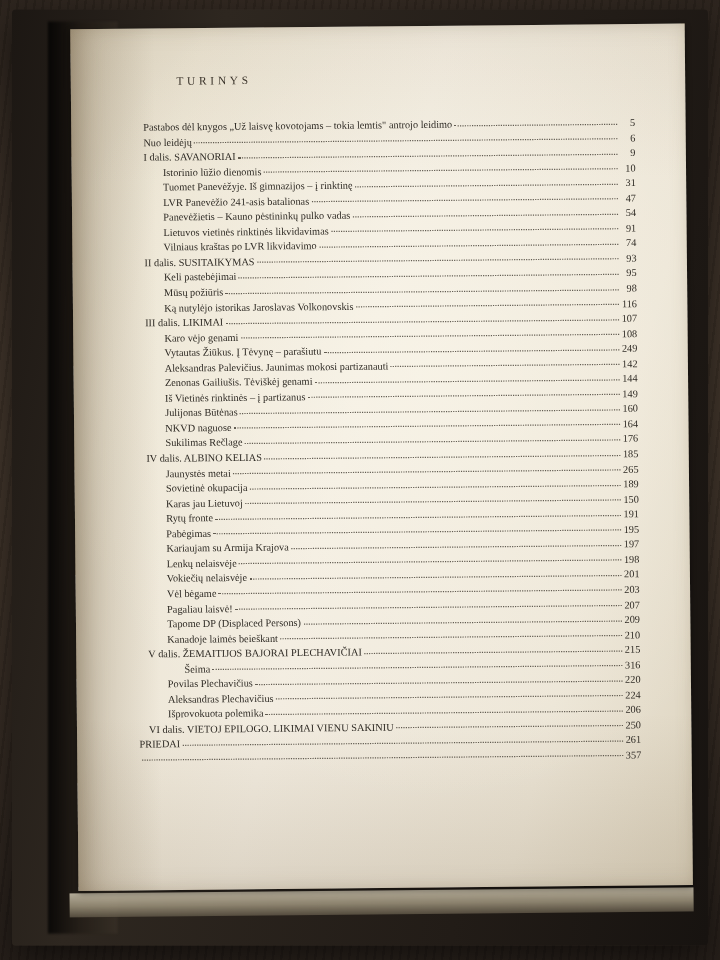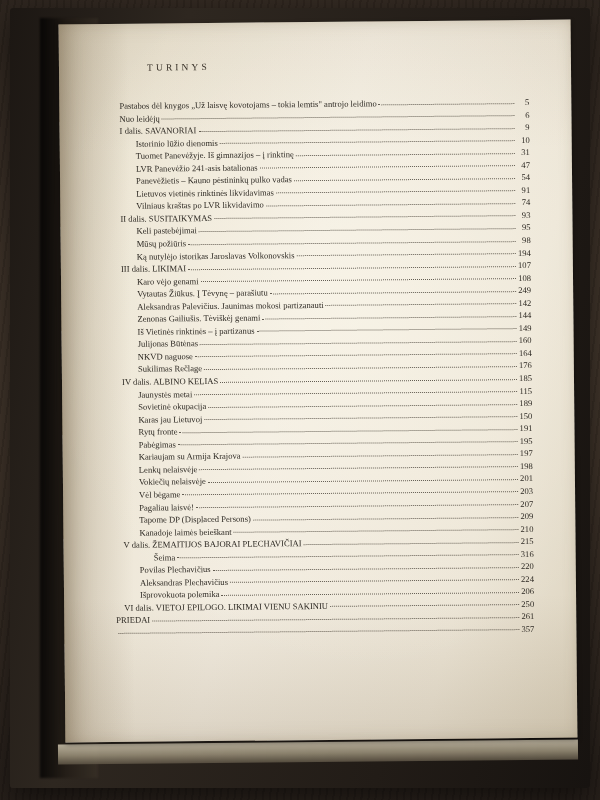--- a/index.html
+++ b/index.html
@@ -213,21 +213,21 @@
             <span class="pageno">95</span>
           </li>
           <li class="toc-row lvl1">
             <span class="row-label">Mūsų požiūris</span>
             <span class="dots"></span>
             <span class="pageno">98</span>
           </li>
           <li class="toc-row lvl1">
             <span class="row-label">Ką nutylėjo istorikas Jaroslavas Volkonovskis</span>
             <span class="dots"></span>
-            <span class="pageno">194</span>
+            <span class="pageno">116</span>
           </li>
           <li class="toc-row lvl-head">
             <span class="row-label">III dalis. LIKIMAI</span>
             <span class="dots"></span>
             <span class="pageno">107</span>
           </li>
           <li class="toc-row lvl1">
             <span class="row-label">Karo vėjo genami</span>
             <span class="dots"></span>
             <span class="pageno">108</span>
@@ -268,21 +268,21 @@
             <span class="pageno">176</span>
           </li>
           <li class="toc-row lvl-head">
             <span class="row-label">IV dalis. ALBINO KELIAS</span>
             <span class="dots"></span>
             <span class="pageno">185</span>
           </li>
           <li class="toc-row lvl1">
             <span class="row-label">Jaunystės metai</span>
             <span class="dots"></span>
-            <span class="pageno">115</span>
+            <span class="pageno">265</span>
           </li>
           <li class="toc-row lvl1">
             <span class="row-label">Sovietinė okupacija</span>
             <span class="dots"></span>
             <span class="pageno">189</span>
           </li>
           <li class="toc-row lvl1">
             <span class="row-label">Karas jau Lietuvoj</span>
             <span class="dots"></span>
             <span class="pageno">150</span>

